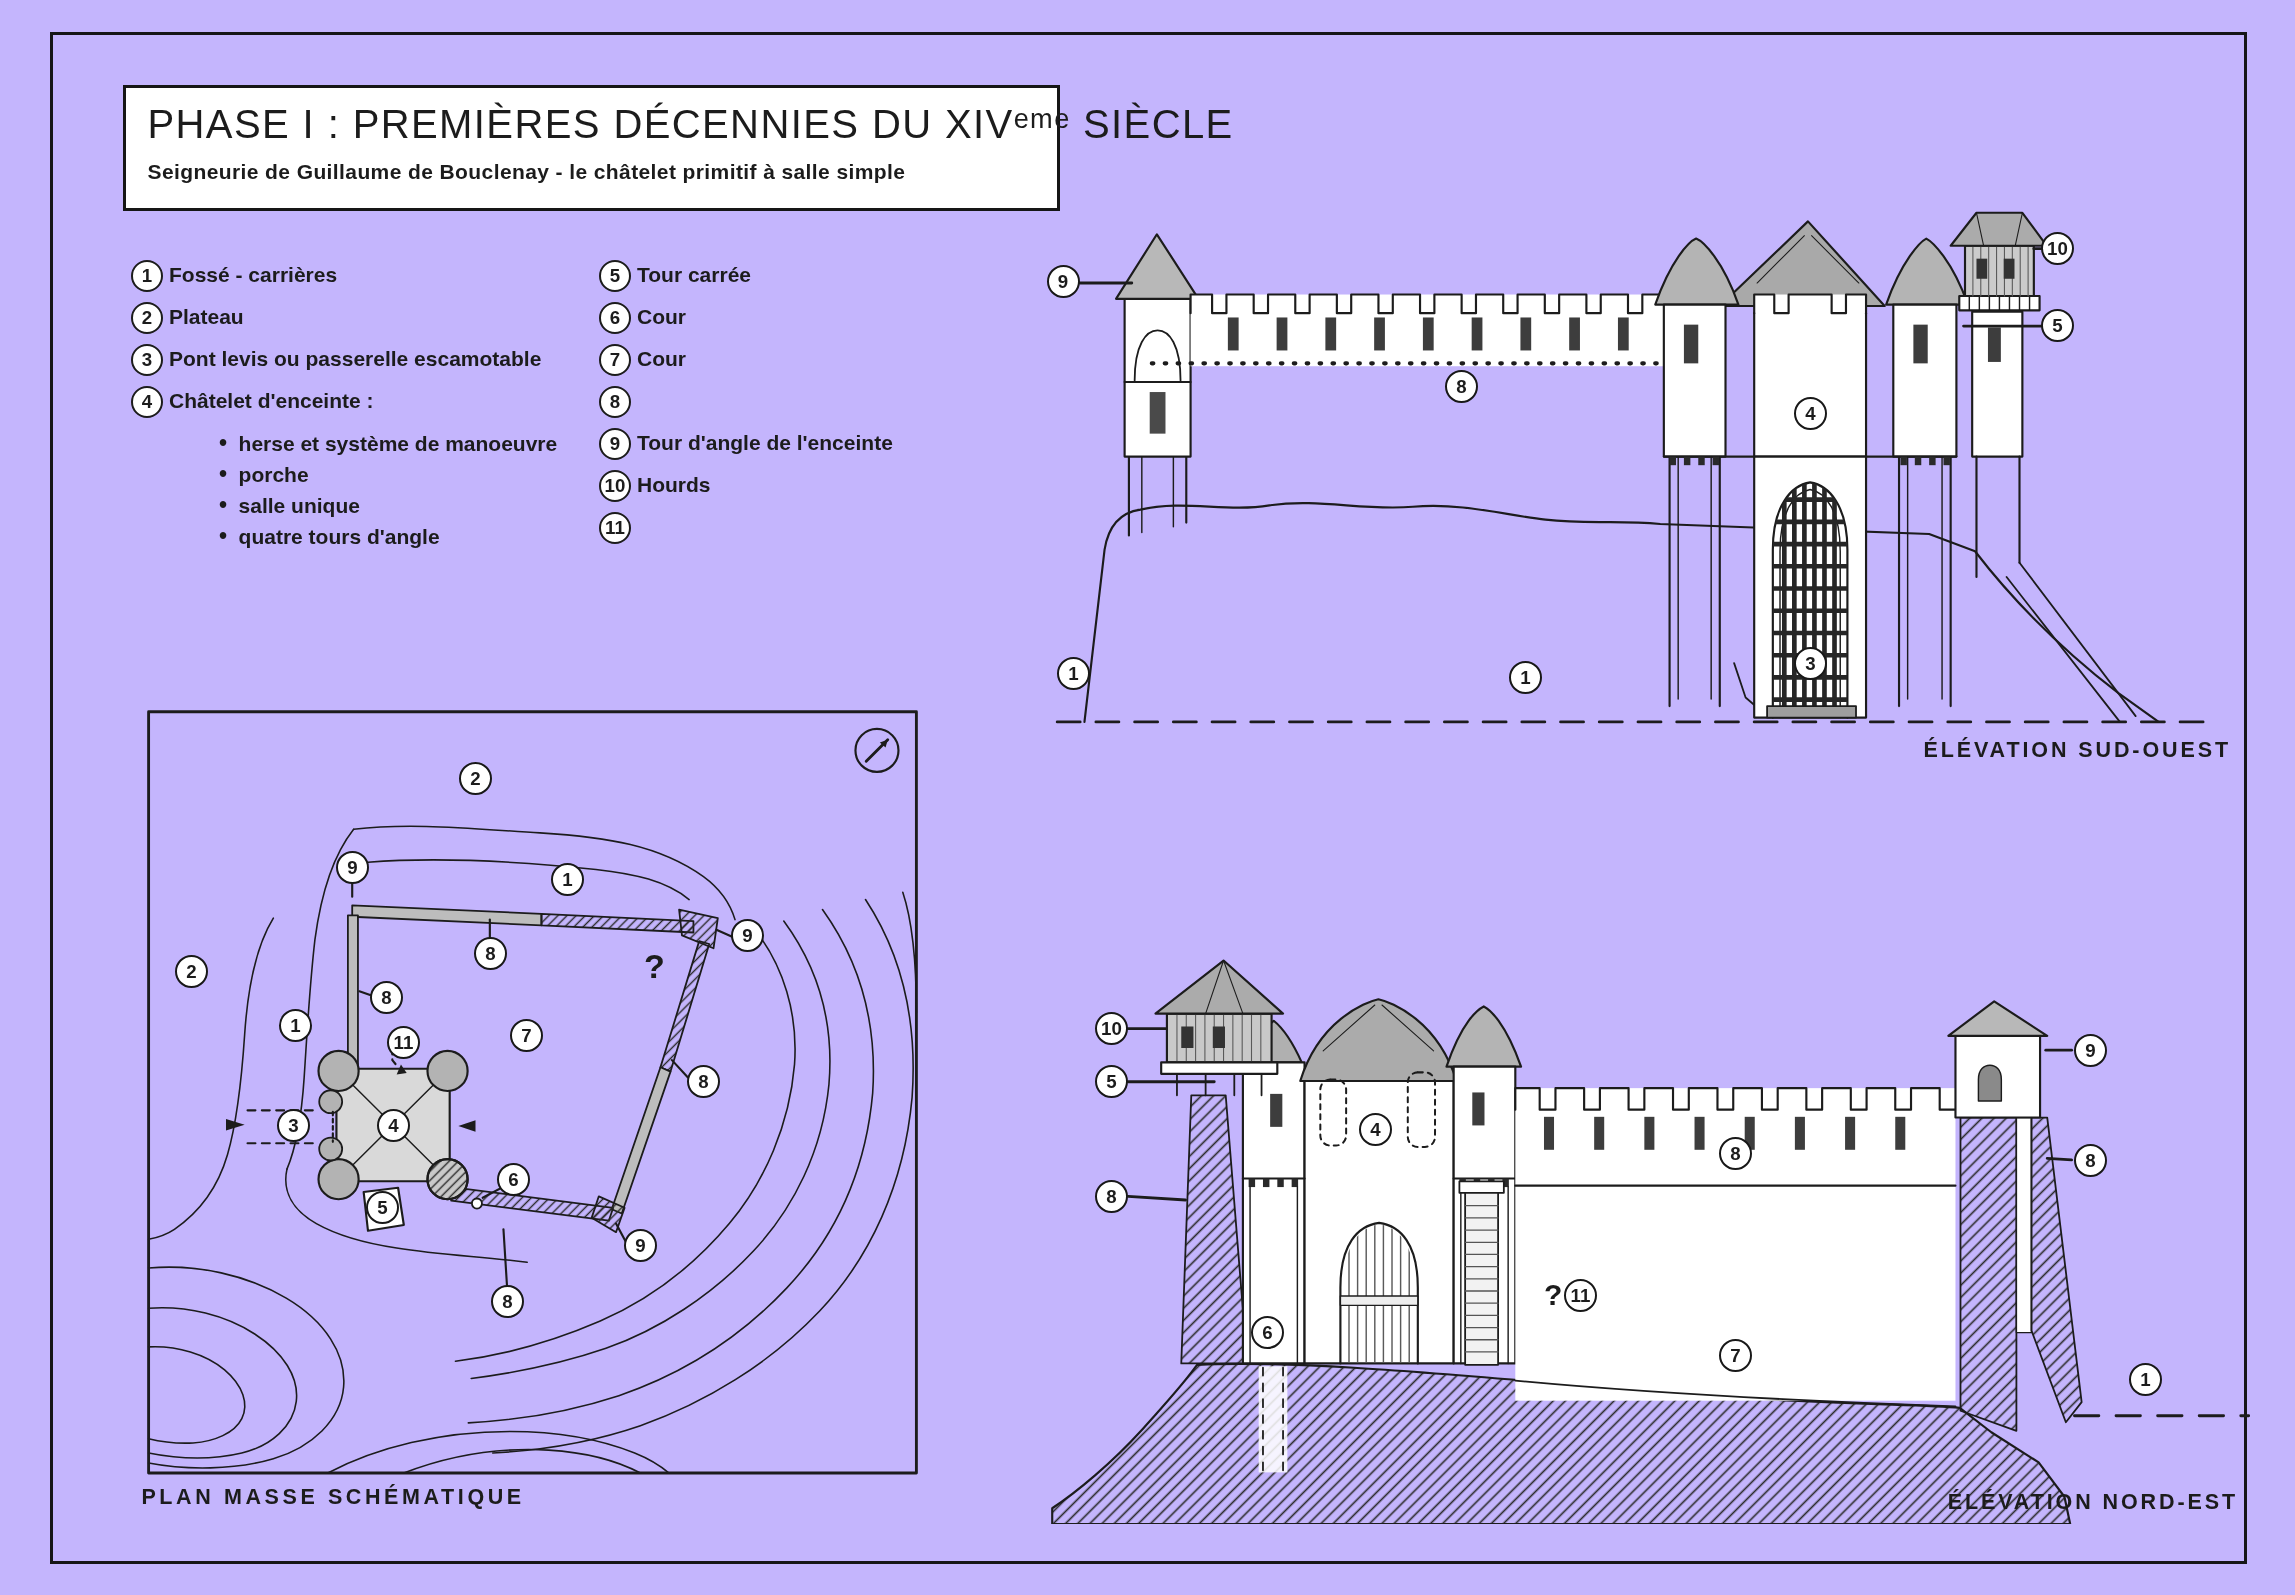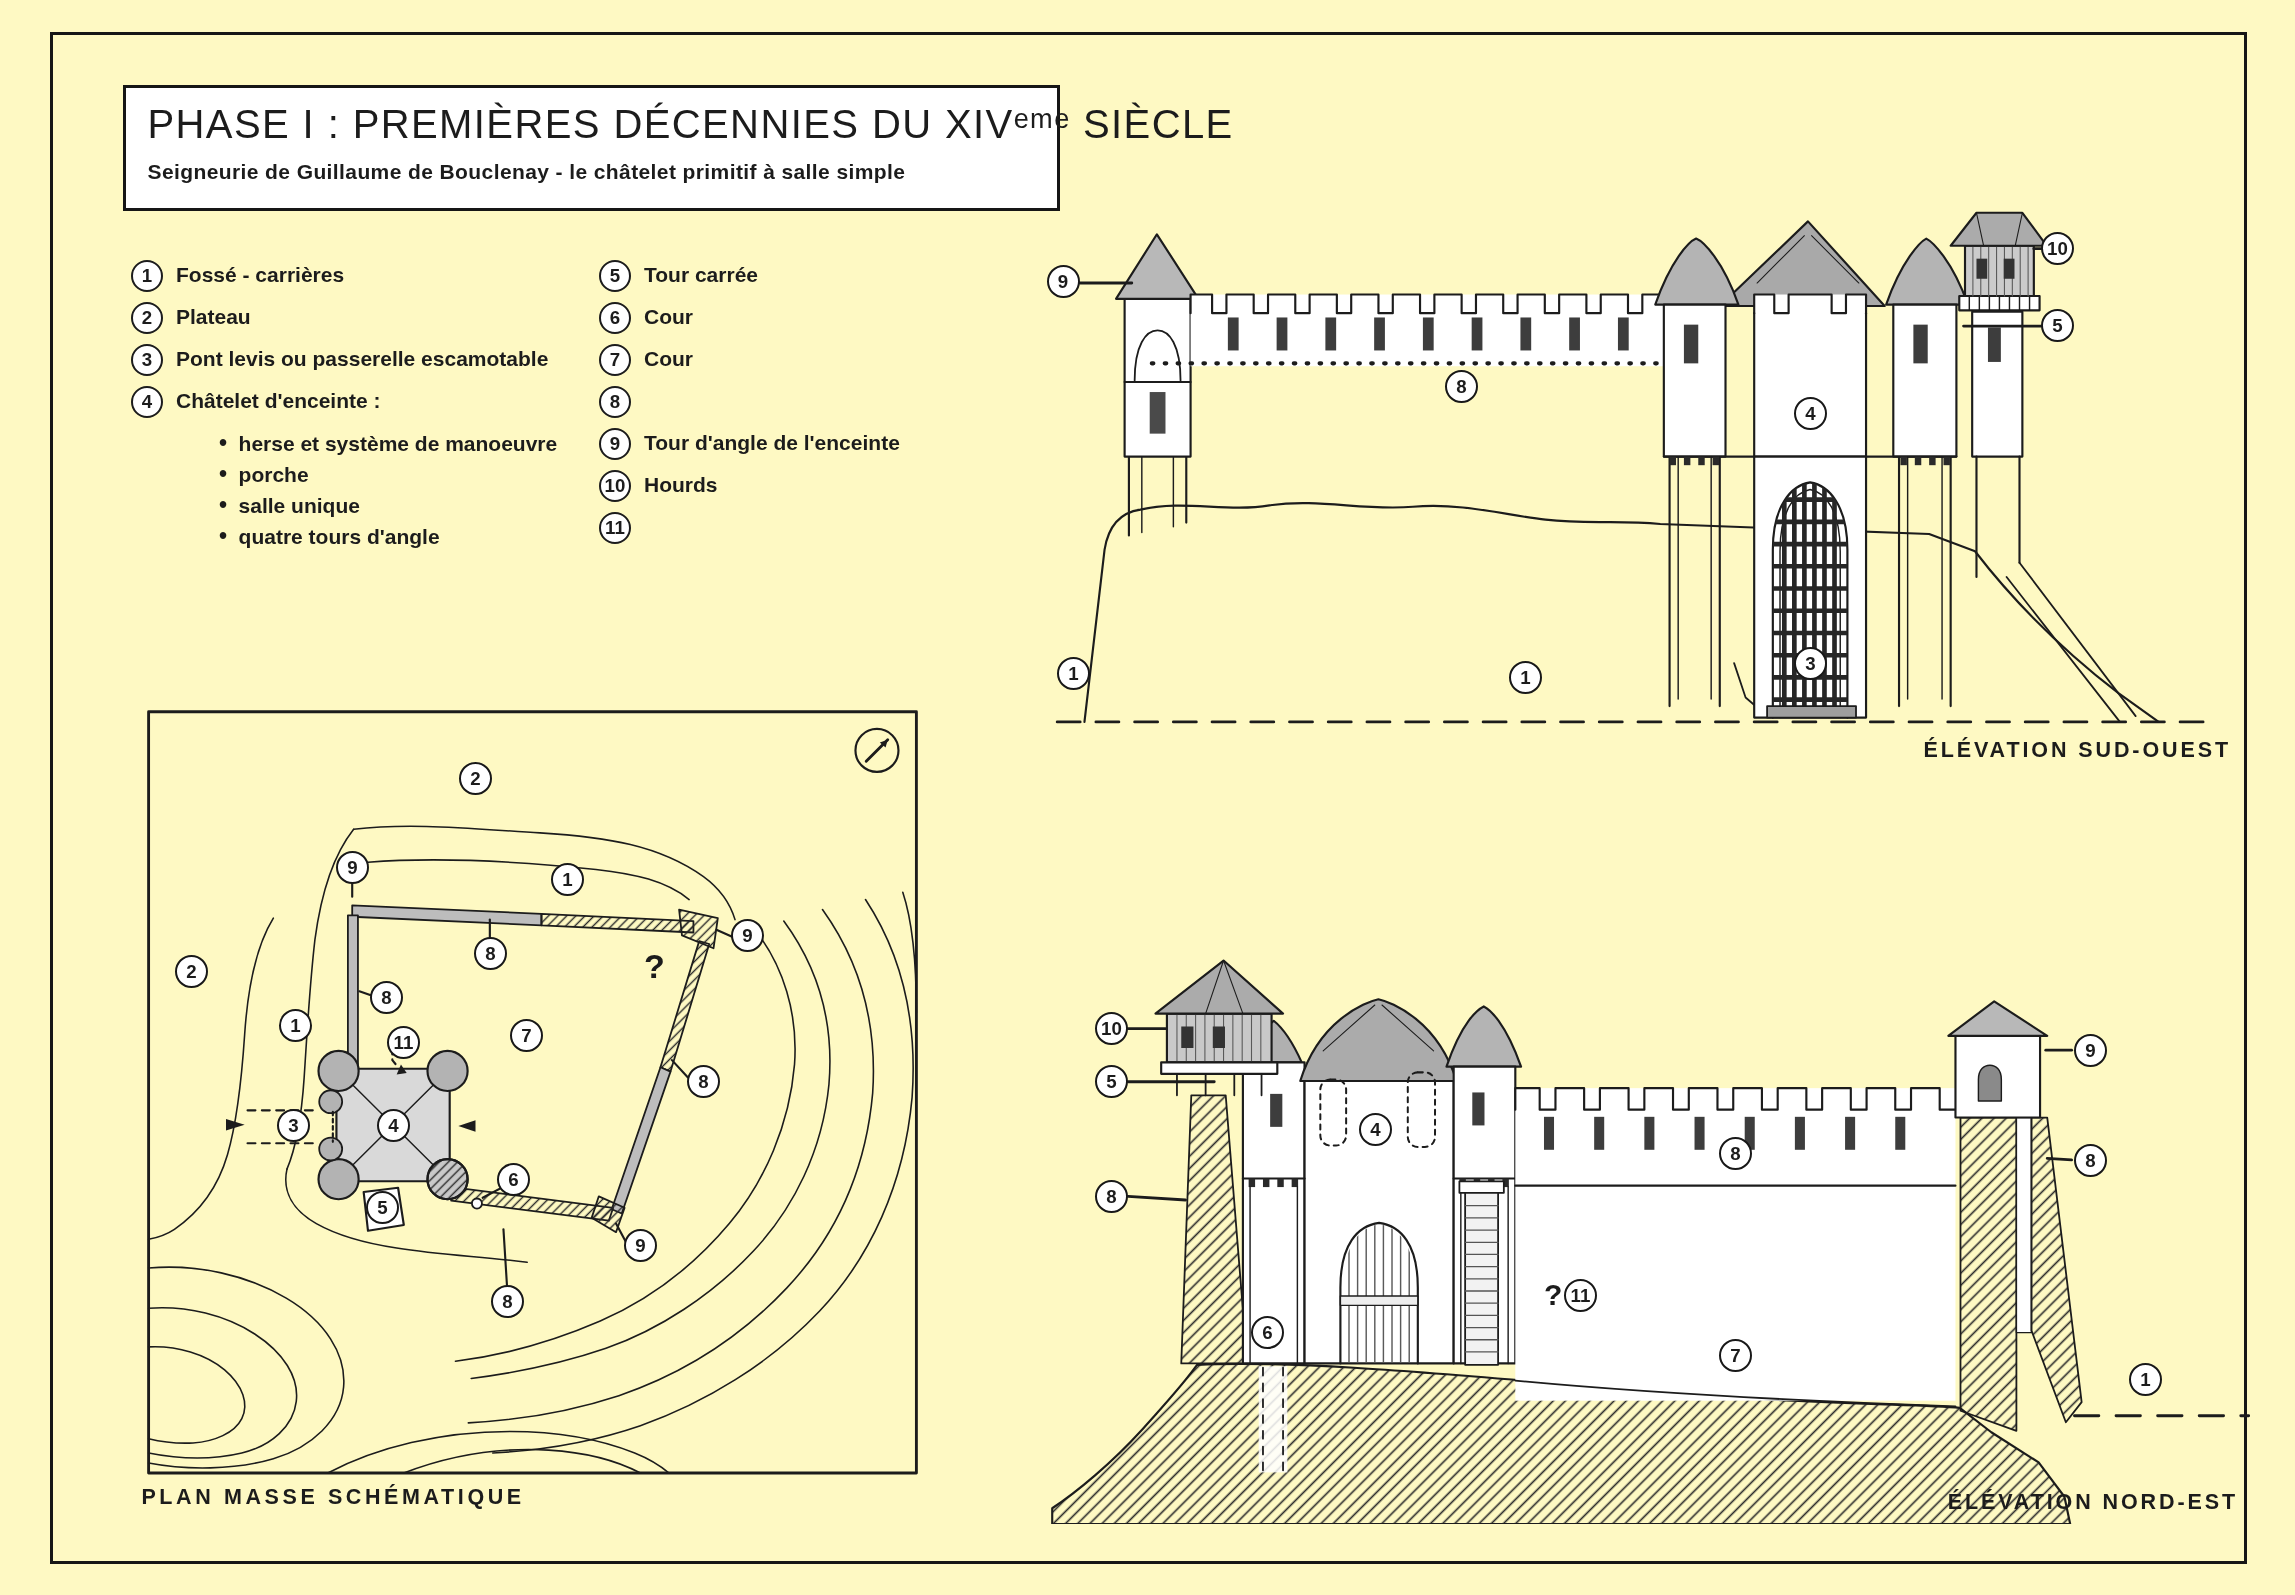--- a/index.html
+++ b/index.html
@@ -1,33 +1,33 @@
 <!DOCTYPE html>
 <html style="font-size:11.5px"><head>
 <meta charset="utf-8">
 <style>
   html,body{margin:0;padding:0;background:#ffffff;}
-  .page{position:relative;width:2295px;height:1595px;background:#fef9c3;overflow:hidden;
+  .page{position:relative;width:2295px;height:1595px;background:#c4b5fd;overflow:hidden;
         font-family:"Liberation Sans",sans-serif;color:#1c1c1c;}
   .sheet-border{position:absolute;left:50px;top:32px;width:2197px;height:1532px;
         border:3.6px solid #161616;box-sizing:border-box;}
   
   .title-box{position:absolute;left:123px;top:85px;width:937px;height:126px;
         border:3.6px solid #161616;box-sizing:border-box;background:#fff;padding:14.3px 0 0 21.5px;}
   .title{font-size:40px;font-weight:500;letter-spacing:1.4px;white-space:nowrap;}
   .subtitle{font-size:21px;font-weight:700;margin-top:13px;letter-spacing:0.4px;}
   
   .legend-col{position:absolute;top:260px;}
   .legend-left{left:131px;width:459px;}
   .legend-right{left:599px;width:488px;}
   .lg-row{display:flex;align-items:flex-start;margin-bottom:10px;}
   .lg-num{flex:0 0 auto;width:32px;height:32px;border:2.5px solid #1c1c1c;border-radius:50%;
         display:flex;align-items:center;justify-content:center;font-size:18.7px;font-weight:700;
         box-sizing:border-box;background:#fff;}
-  .lg-label{font-size:21px;font-weight:600;line-height:30px;margin-left:13px;white-space:pre-line;}
+  .lg-label{font-size:21px;font-weight:600;line-height:30px;margin-left:6px;white-space:pre-line;}
   .lg-bullets{margin:1.4px 0 7.2px 88px;}
   .lg-bullet{display:flex;font-size:21px;font-weight:600;line-height:31px;}
   .lg-bullet .dot{margin-right:11.5px;font-size:23px;}
   
   .fig{position:absolute;}
   .fig svg{position:absolute;left:0;top:0;}
   .fig-caption{position:absolute;font-size:21.5px;font-weight:700;letter-spacing:2.9px;white-space:nowrap;}
   .callout{position:absolute;width:33px;height:33px;border:2.9px solid #181818;border-radius:50%;
         background:#ffffff;display:flex;align-items:center;justify-content:center;
         font-size:18.7px;font-weight:700;box-sizing:border-box;z-index:6;}

